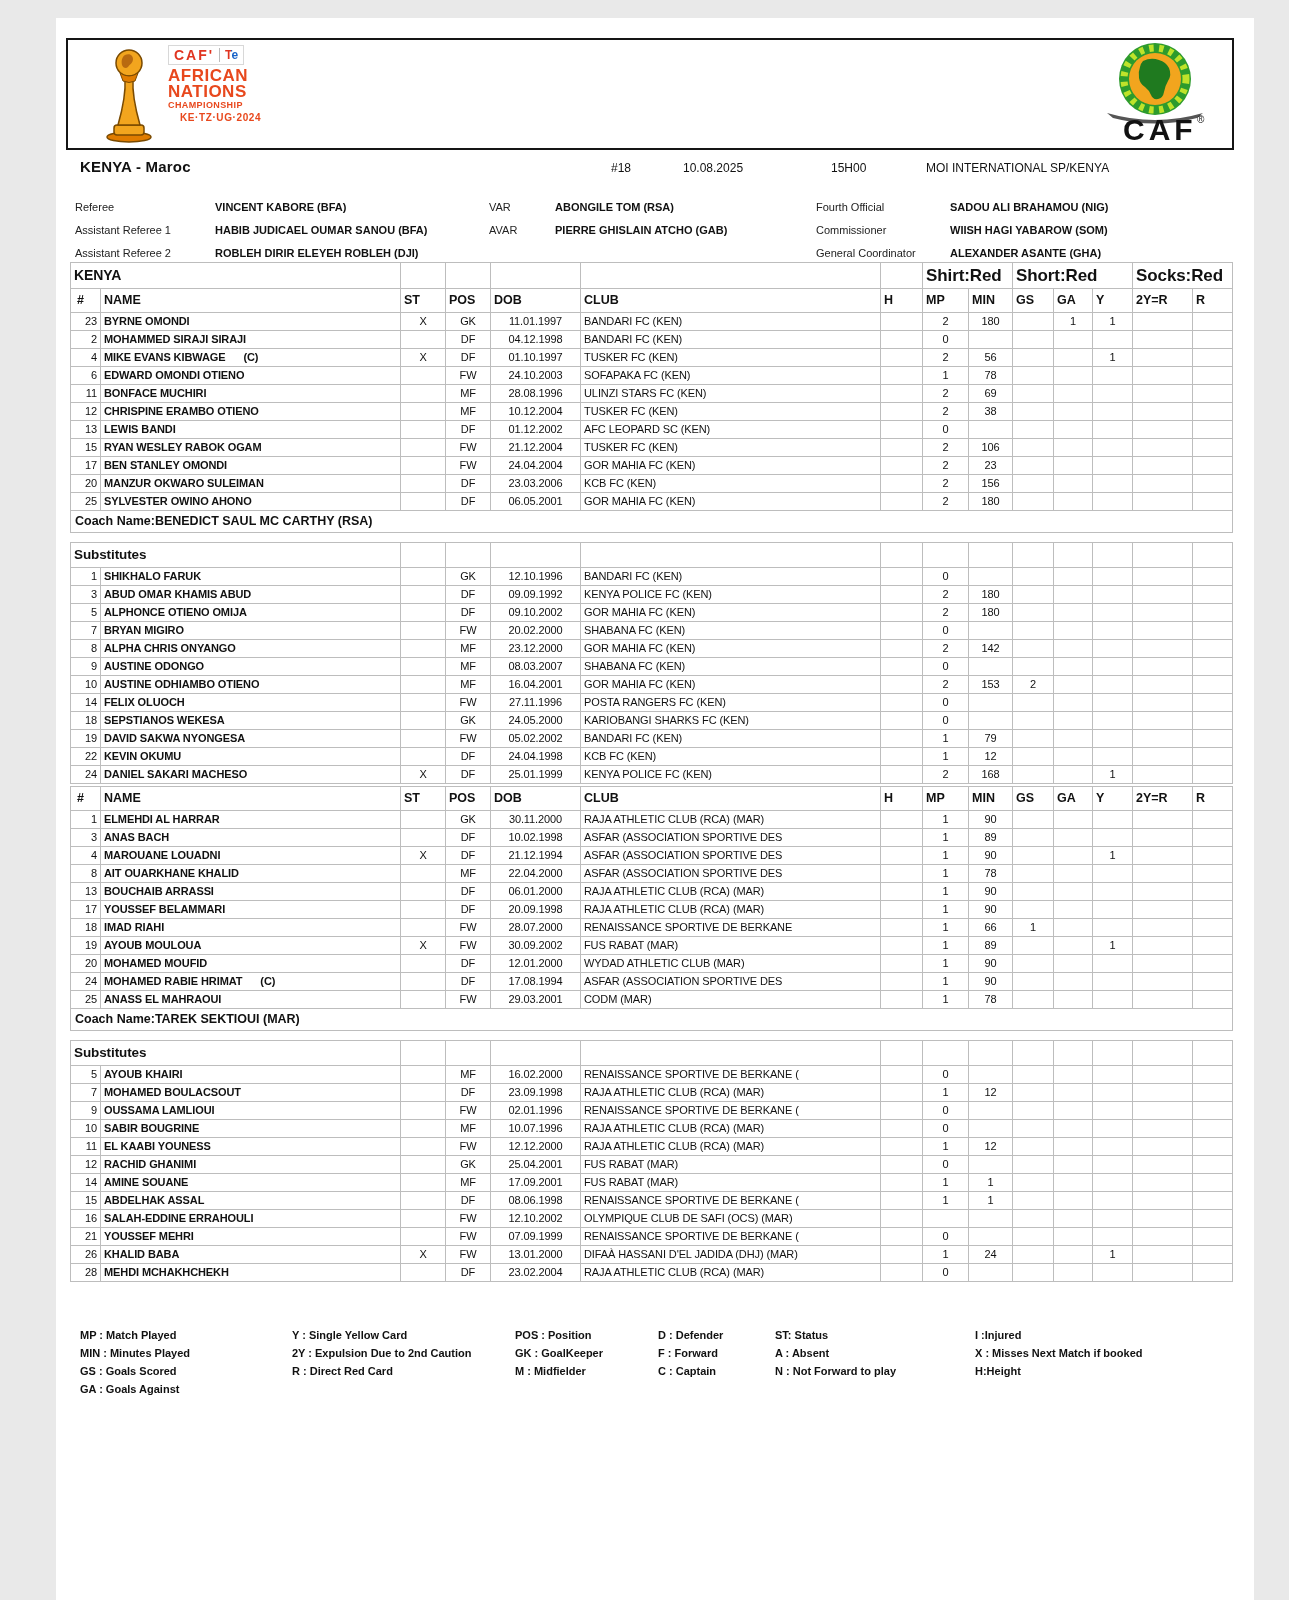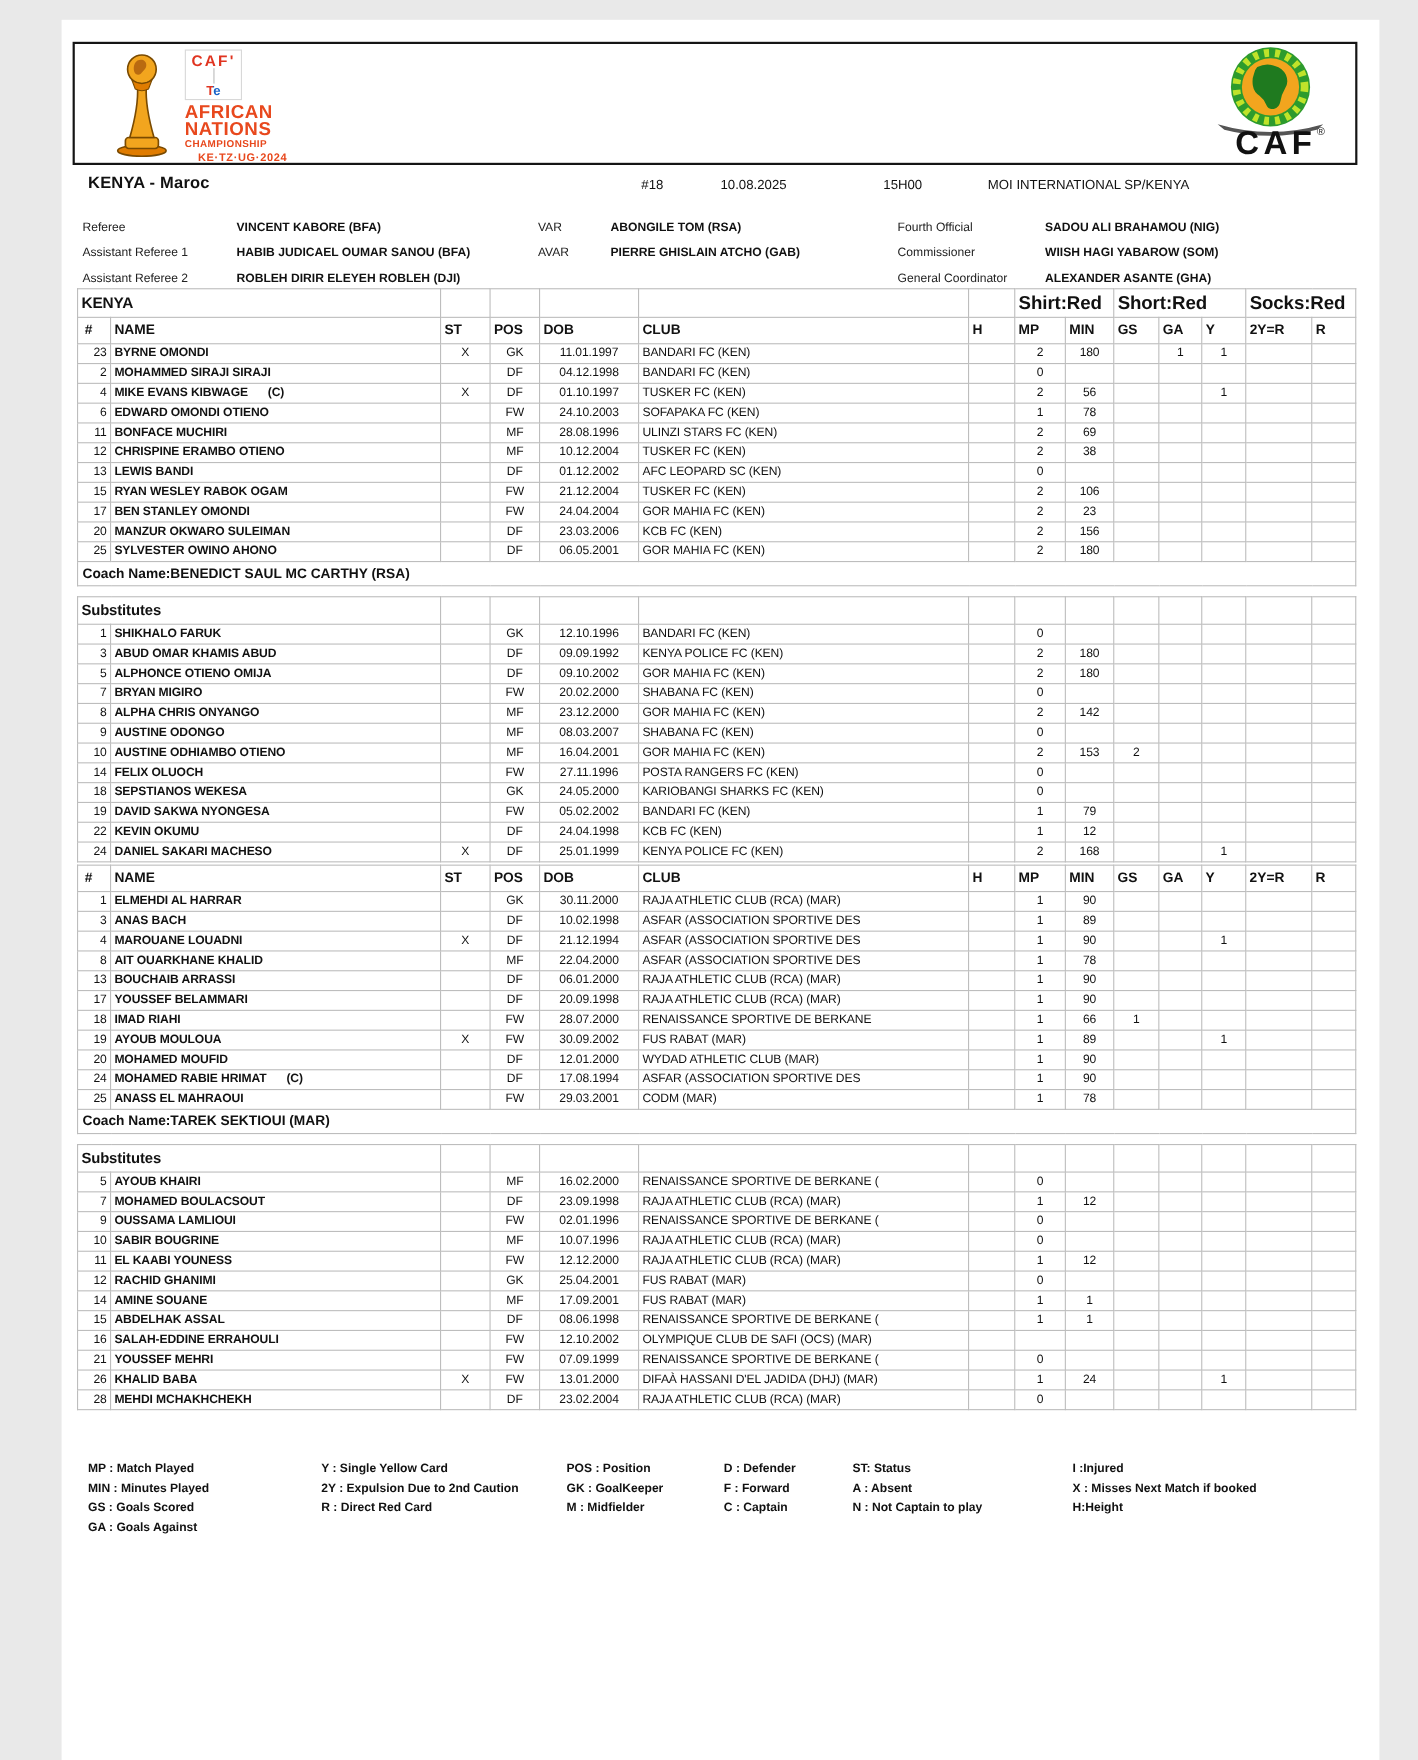--- a/index.html
+++ b/index.html
@@ -9,33 +9,33 @@
   
   .header-box{position:absolute;left:66px;top:38px;width:1164px;height:108px;border:2px solid #151515;background:#fff;}
   .hdr-center{position:absolute;left:66px;top:44px;width:1164px;text-align:center;}
   .hdr-center .t1,.hdr-center .t2{font-size:17px;font-weight:bold;letter-spacing:.2px;line-height:25px;}
   .hdr-center .t3{font-size:16.5px;font-weight:bold;line-height:25px;}
   .hdr-center .t4{font-size:16px;font-weight:bold;line-height:24px;}
 
   
   .logo-left{position:absolute;left:100px;top:45px;display:flex;align-items:flex-start;}
   .logo-left .txt{margin-left:6px;line-height:1;}
-  .caf-row{display:inline-flex;align-items:center;border:1px solid #d8d8d8;padding:2px 5px;margin-bottom:3px;background:#fff;flex-direction:column;}
+  .caf-row{display:inline-flex;align-items:center;border:1px solid #d8d8d8;padding:2px 5px;margin-bottom:3px;background:#fff;}
   .caf-row .caf{color:#e03420;font-weight:bold;font-size:14px;letter-spacing:2px;}
   .caf-row .sep{width:1px;height:14px;background:#bbb;margin:0 5px;}
   .caf-row .te{font-weight:bold;font-size:12px;background:linear-gradient(90deg,#e03420 50%,#1661c7 50%);-webkit-background-clip:text;background-clip:text;color:transparent;}
   .ln-big{color:#e8481d;font-weight:800;font-size:17px;letter-spacing:.5px;line-height:16px;}
   .ln-small{color:#e8481d;font-weight:800;font-size:9px;letter-spacing:.4px;line-height:11px;}
   .ln-year{color:#e8481d;font-weight:800;font-size:10px;letter-spacing:.6px;line-height:13px;padding-left:12px;}
 
   .logo-right{position:absolute;left:1085px;top:41px;}
 
   
   .match-title{position:absolute;left:80px;top:158px;font-size:15px;font-weight:bold;letter-spacing:.2px;}
-  .match-field{position:absolute;top:161px;font-size:12px;}
+  .match-field{position:absolute;top:161px;font-size:12px;margin-left:28px;}
   .mf-num{left:583px;} .mf-date{left:655px;} .mf-time{left:803px;} .mf-venue{left:898px;}
 
   
   .officials{position:absolute;left:0;top:196px;width:1289px;font-size:11px;}
   .off-item{position:absolute;height:23px;line-height:23px;white-space:nowrap;}
   .off-label{color:#222;}
   .off-value{font-weight:bold;}
   .oc1 .off-label{display:inline-block;width:140px;}
   .oc2 .off-label{display:inline-block;width:66px;}
   .oc3 .off-label{display:inline-block;width:134px;}
@@ -1103,21 +1103,21 @@
         <div class="legend-line">M : Midfielder</div>
       </div>
       <div class="legend-col lc3">
         <div class="legend-line">D : Defender</div>
         <div class="legend-line">F : Forward</div>
         <div class="legend-line">C : Captain</div>
       </div>
       <div class="legend-col lc4">
         <div class="legend-line">ST: Status</div>
         <div class="legend-line">A : Absent</div>
-        <div class="legend-line">N : Not Captain to play</div>
+        <div class="legend-line">N : Not Forward to play</div>
       </div>
       <div class="legend-col lc5">
         <div class="legend-line">I :Injured</div>
         <div class="legend-line">X : Misses Next Match if booked</div>
         <div class="legend-line">H:Height</div>
       </div>
     </div>
 </div>
 
 </body></html>

